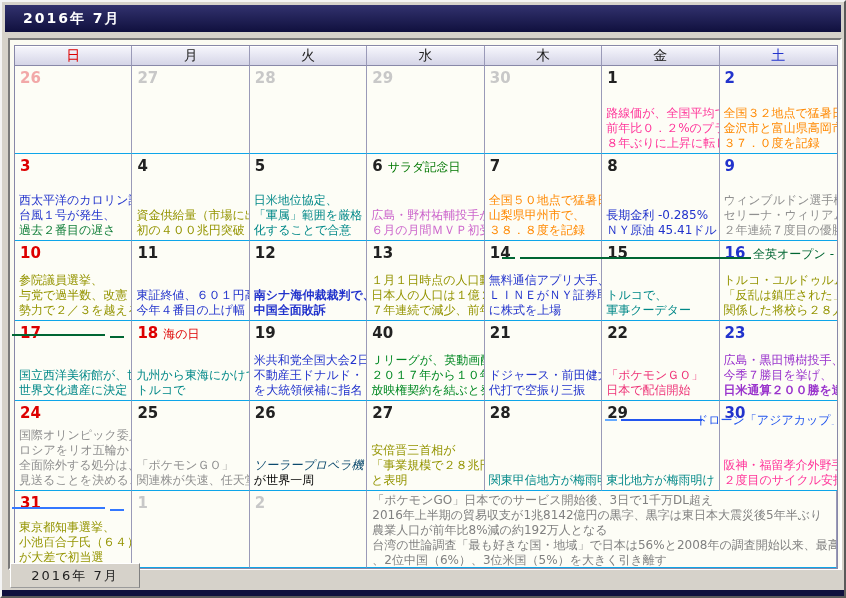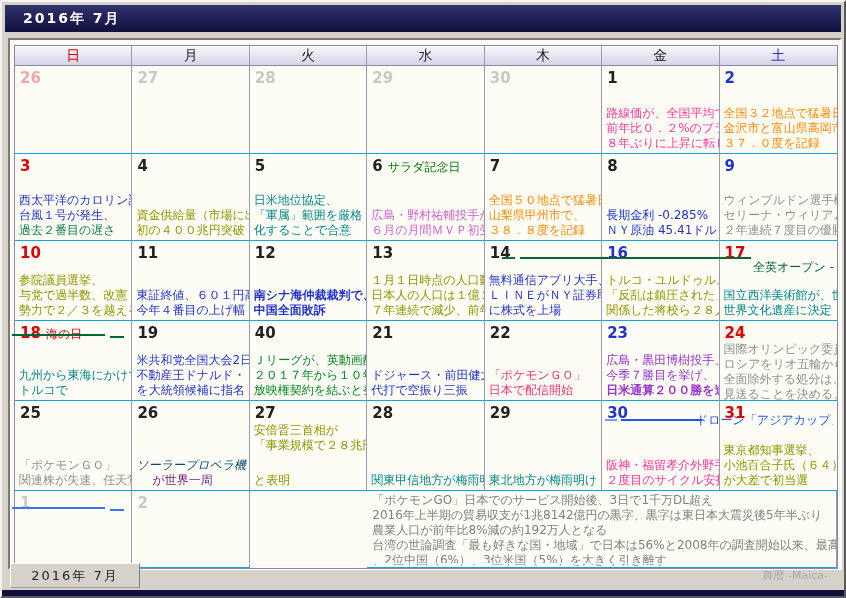--- a/index.html
+++ b/index.html
@@ -168,20 +168,27 @@
         </div>
         <div class="cell">
           <div class="daytop"><span class="daynum" style="color: rgb(34, 34, 34);">14</span></div>
           <div class="evs">
             <div class="ev" style="color: rgb(34, 51, 204);">無料通信アプリ大手、</div>
             <div class="ev" style="color: rgb(34, 51, 204);">ＬＩＮＥがＮＹ証券取</div>
             <div class="ev" style="color: rgb(34, 51, 204);">に株式を上場</div>
           </div>
         </div>
         <div class="cell">
+          <div class="daytop"><span class="daynum" style="color: rgb(34, 34, 34);">15</span></div>
+          <div class="evs">
+            <div class="ev" style="color: rgb(0, 136, 136);">トルコで、</div>
+            <div class="ev" style="color: rgb(0, 136, 136);">軍事クーデター</div>
+          </div>
+        </div>
+        <div class="cell">
           <div class="daytop"><span class="daynum" style="color: rgb(34, 51, 204);">16</span></div>
           <div class="evs">
             <div class="ev" style="color: rgb(148, 148, 0);">トルコ・ユルドゥルム</div>
             <div class="ev" style="color: rgb(148, 148, 0);">「反乱は鎮圧された」</div>
             <div class="ev" style="color: rgb(148, 148, 0);">関係した将校ら２８人</div>
           </div>
         </div>
         <div class="cell">
           <div class="daytop"><span class="daynum" style="color: rgb(221, 0, 0);">17</span></div>
           <div class="evs">
@@ -247,29 +254,29 @@
           <div class="daytop"><span class="daynum" style="color: rgb(34, 34, 34);">25</span></div>
           <div class="evs">
             <div class="ev" style="color: rgb(144, 144, 144);">「ポケモンＧＯ」</div>
             <div class="ev" style="color: rgb(144, 144, 144);">関連株が失速、任天堂</div>
           </div>
         </div>
         <div class="cell">
           <div class="daytop"><span class="daynum" style="color: rgb(34, 34, 34);">26</span></div>
           <div class="evs">
             <div class="ev" style="color: #0c4a6e; font-style: italic;">ソーラープロペラ機</div>
-            <div class="ev" style="color: #701a75; margin-left: 16px;">が世界一周</div>
+            <div class="ev" style="color: #000000;">が世界一周</div>
           </div>
         </div>
         <div class="cell">
           <div class="daytop"><span class="daynum" style="color: rgb(34, 34, 34);">27</span></div>
           <div class="evs">
             <div class="ev" style="color: rgb(148, 148, 0);">安倍晋三首相が</div>
             <div class="ev" style="color: rgb(148, 148, 0);">「事業規模で２８兆円</div>
-            <div class="ev" style="color: rgb(148, 148, 0); margin-top: 20px;">と表明</div>
+            <div class="ev" style="color: rgb(148, 148, 0);">と表明</div>
           </div>
         </div>
         <div class="cell">
           <div class="daytop"><span class="daynum" style="color: rgb(34, 34, 34);">28</span></div>
           <div class="evs">
             <div class="ev" style="color: rgb(0, 136, 136);">関東甲信地方が梅雨明</div>
           </div>
         </div>
         <div class="cell">
           <div class="daytop"><span class="daynum" style="color: rgb(34, 34, 34);">29</span></div>
@@ -303,37 +310,34 @@
           <div class="ev" style="color: rgb(128, 128, 128);">2016年上半期の貿易収支が1兆8142億円の黒字、黒字は東日本大震災後5年半ぶり</div>
           <div class="ev" style="color: rgb(128, 128, 128);">農業人口が前年比8%減の約192万人となる</div>
           <div class="ev" style="color: rgb(128, 128, 128);">台湾の世論調査「最も好きな国・地域」で日本は56%と2008年の調査開始以来、最高を記録</div>
           <div class="ev" style="color: rgb(128, 128, 128);">、2位中国（6%）、3位米国（5%）を大きく引き離す</div>
         </div>
       </div>
 
     <div>
       <div class="bar" style="left:492px;top:217px;width:13px;background:#006633;"></div>
       <div class="bar" style="left:510px;top:217px;width:231px;background:#006633;"></div>
-      <div class="bar-label" style="left: 743px; top: 220px; width: 81px; color: rgb(0, 102, 51);">全英オープン -</div>
+      <div class="bar-label" style="left: 743px; top: 207px; width: 81px; color: rgb(0, 102, 51);">全英オープン -</div>
     </div>
     <div>
       <div class="bar" style="left:2px;top:294px;width:93px;background:#006633;"></div>
       <div class="bar" style="left:100px;top:296px;width:14px;background:#006633;"></div>
     </div>
     <div>
       <div class="bar" style="left:595px;top:379px;width:12px;background:#66aaff;"></div>
       <div class="bar" style="left:611px;top:379px;width:81px;background:#2255ee;"></div>
       <div class="bar-label" style="left: 686px; top: 373px; width: 138px; color: rgb(34, 85, 238);">ドローン「アジアカップ」-</div>
     </div>
     <div>
       <div class="bar" style="left:2px;top:467px;width:93px;background:#3377ff;"></div>
       <div class="bar" style="left:100px;top:469px;width:14px;background:#3377ff;"></div>
     </div>
   </div>
 
   <div class="tab">
     <span>2016年 7月</span>
   </div>
-  <div class="statusline">
-    <span>舞暦 -Maica-</span>
-  </div>
   <div class="bottomstrip"></div>
 </div>
 
 </body></html>

